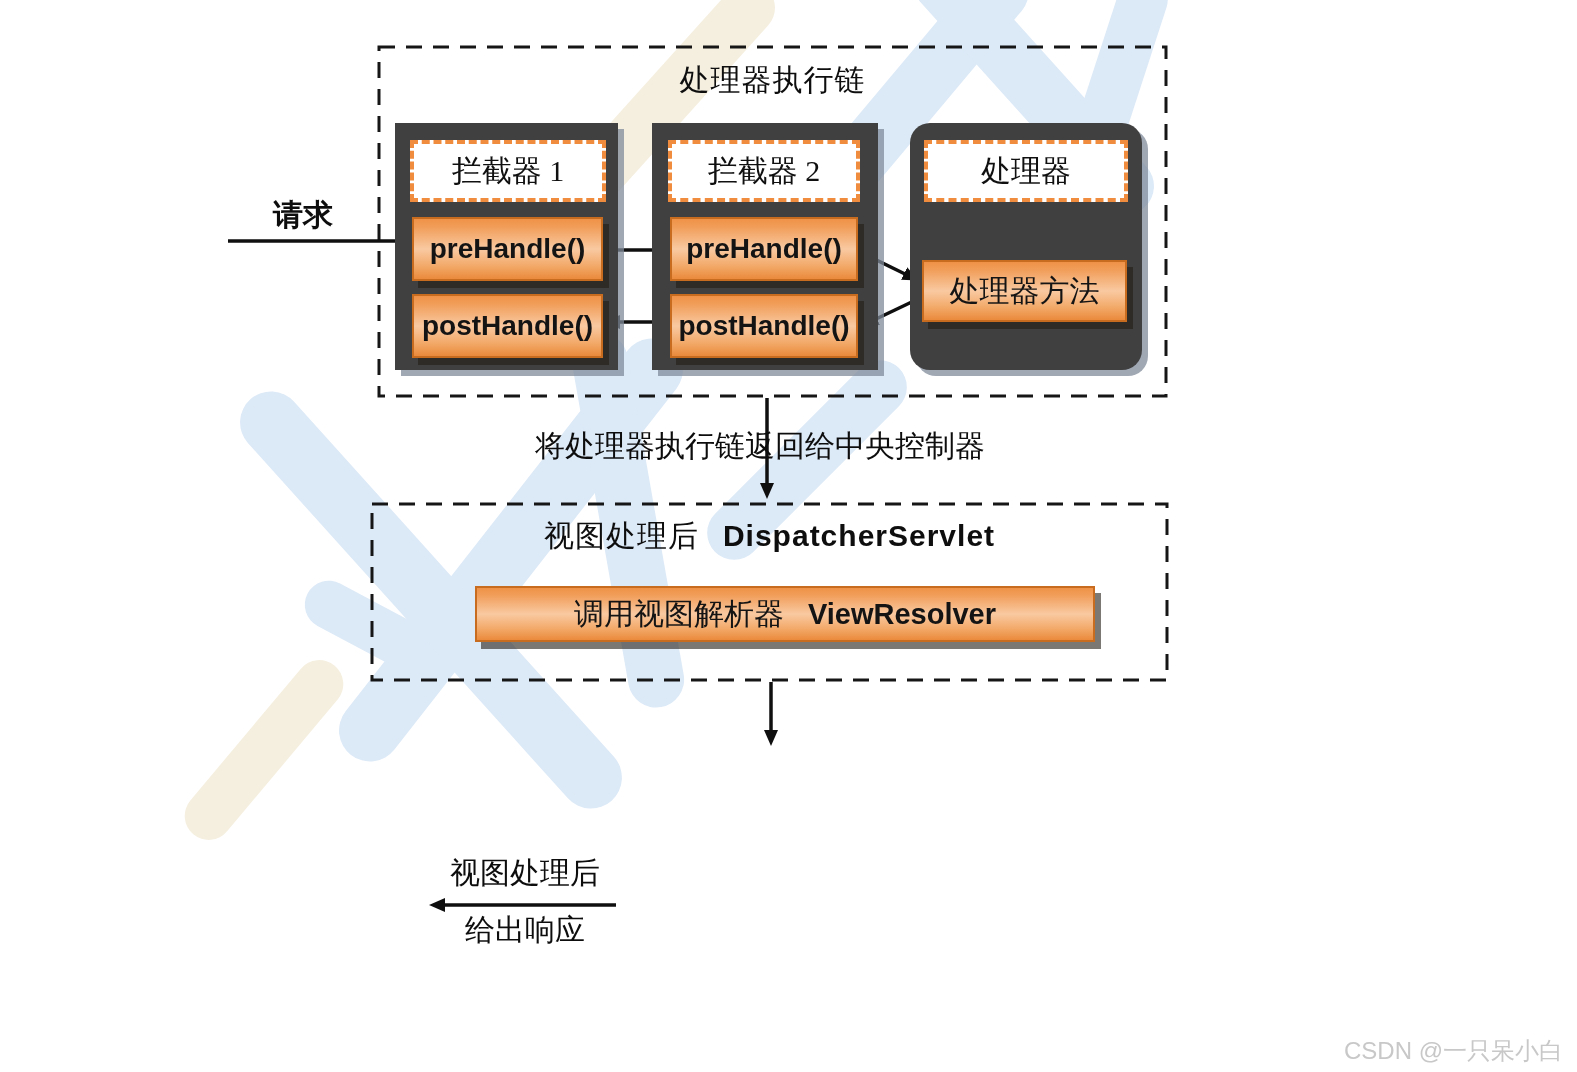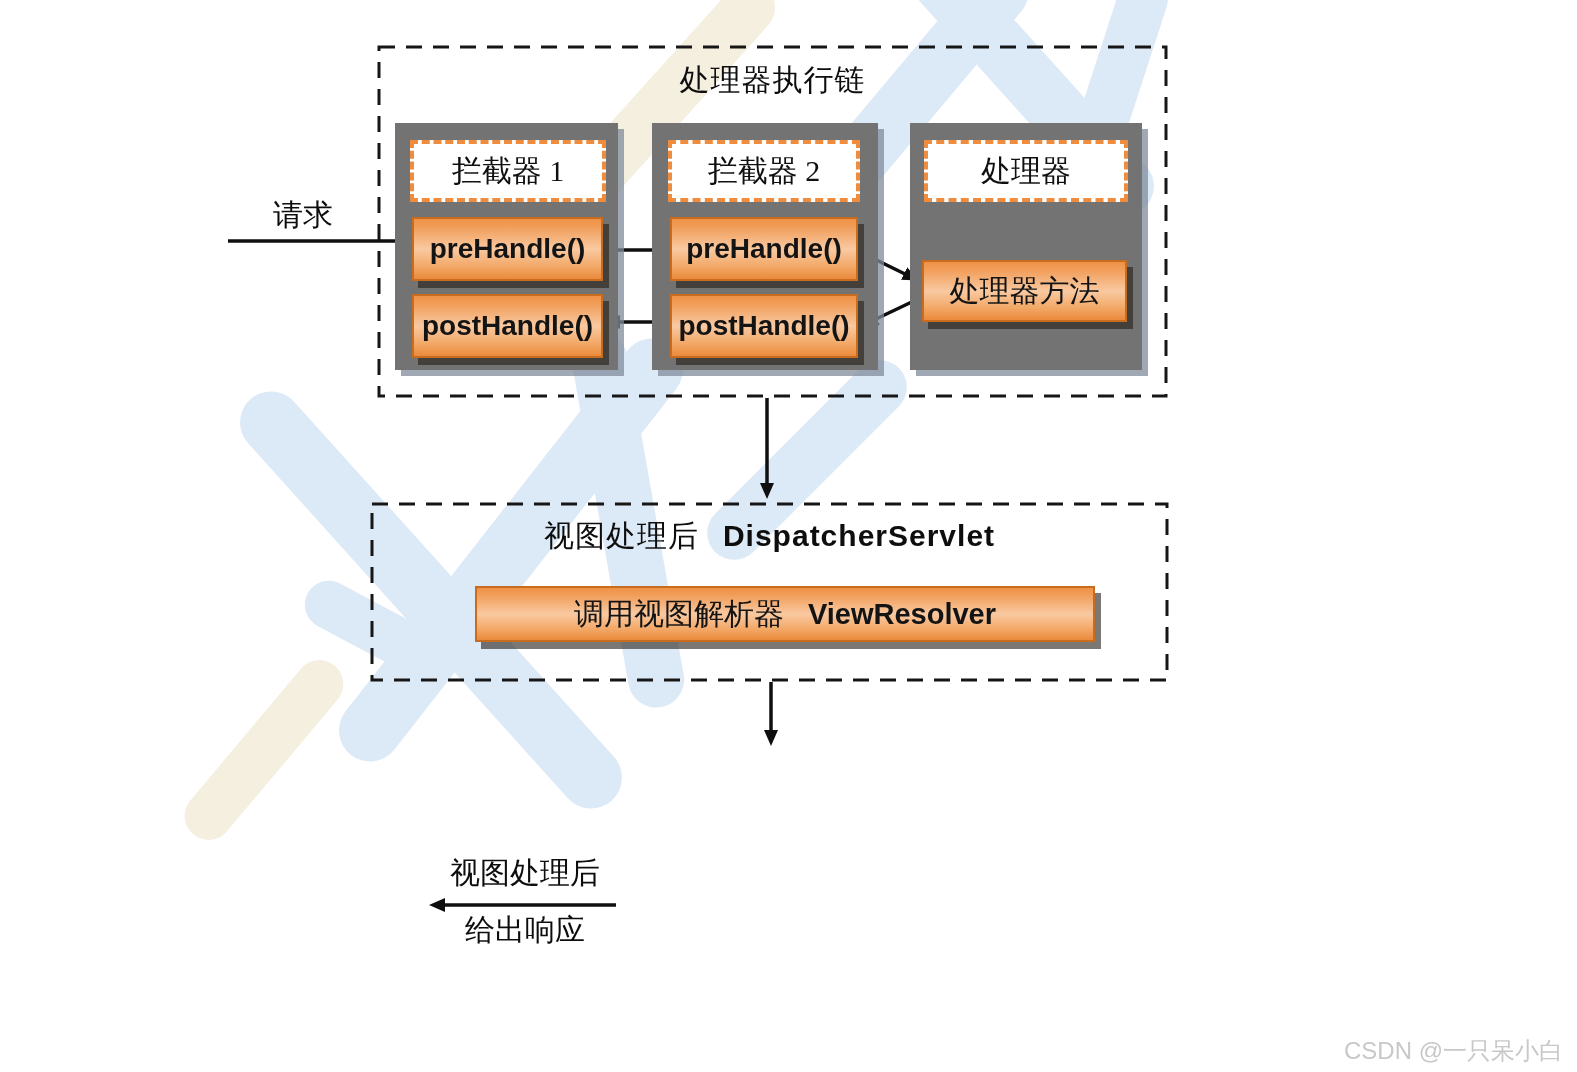--- a/index.html
+++ b/index.html
@@ -10,21 +10,21 @@
   
   .wm{position:absolute;z-index:0;border-radius:38px;}
   .wm.blue{background:#dce9f7;}
   .wm.beige{background:#f5efdf;}
   
   .arrows{position:absolute;left:0;top:0;z-index:1;}
   
   .dash-box{position:absolute;box-sizing:border-box;z-index:2;}
   .box-title{position:absolute;left:0;right:0;text-align:center;font-size:30px;letter-spacing:1px;z-index:3;}
   
-  .panel{position:absolute;background:#737373;box-shadow:6px 6px 0 rgba(128,139,155,.75);z-index:2;}
+  .panel{position:absolute;background:#404040;box-shadow:6px 6px 0 rgba(128,139,155,.75);z-index:2;}
   .plabel{
     position:absolute;box-sizing:border-box;background:#ffffff;border:4px dashed #f08c3e;
     display:flex;align-items:center;justify-content:center;font-size:30px;color:#101010;
   }
   
   .obtn{
     position:absolute;box-sizing:border-box;border:2px solid #c86d20;
     background:linear-gradient(180deg,#ef9247 0%,#f19e5a 14%,#f9c9a1 50%,#f2a765 80%,#ea8a3c 100%);
     box-shadow:6px 7px 0 rgba(35,30,22,.6);
     display:flex;align-items:center;justify-content:center;
@@ -88,27 +88,28 @@
     <div class="obtn" style="left:17px;top:94px;width:191px;height:64px;">preHandle()</div>
     <div class="obtn" style="left:17px;top:171px;width:191px;height:64px;">postHandle()</div>
   </div>
 
   <div class="panel" style="left:652px;top:123px;width:226px;height:247px;">
     <div class="plabel" style="left:16px;top:17px;width:192px;height:62px;">拦截器 2</div>
     <div class="obtn" style="left:18px;top:94px;width:188px;height:64px;">preHandle()</div>
     <div class="obtn" style="left:18px;top:171px;width:188px;height:64px;">postHandle()</div>
   </div>
 
-  <div class="panel" style="left:910px;top:123px;width:232px;height:247px;">
+  <div class="panel" style="left:910px;top:123px;width:232px;height:247px;border-radius:20px;">
     <div class="plabel" style="left:14px;top:17px;width:204px;height:62px;">处理器</div>
     <div class="obtn zhbtn" style="left:12px;top:137px;width:205px;height:62px;">处理器方法</div>
   </div>
 
-  <div class="flabel" style="left:228px;top:195px;width:150px;">请求</div>
+  <div class="flabel" style="left:228px;top:195px;width:150px;font-weight:bold;">请求</div>
 
+  <div class="flabel" style="left:340px;top:426px;width:840px;">将处理器执行链返回给中央控制器</div>
 
   <div class="dash-box" style="left:371px;top:503px;width:797px;height:178px;">
     <div class="box-title" style="top:13px;">
       <span class="zh">视图处理后</span><span class="en gap">DispatcherServlet</span>
     </div>
     <div class="obtn" style="left:104px;top:83px;width:620px;height:56px;">
       <span class="zh" style="font-size:30px;">调用视图解析器</span>
         <span class="en gap" style="font-size:29px;">ViewResolver</span>
     </div>
   </div>

